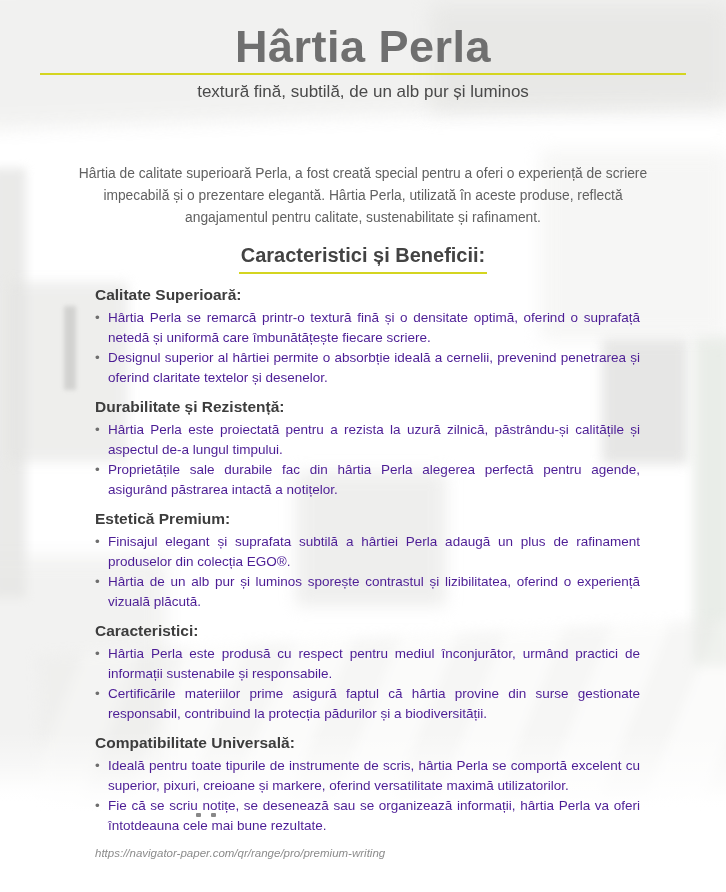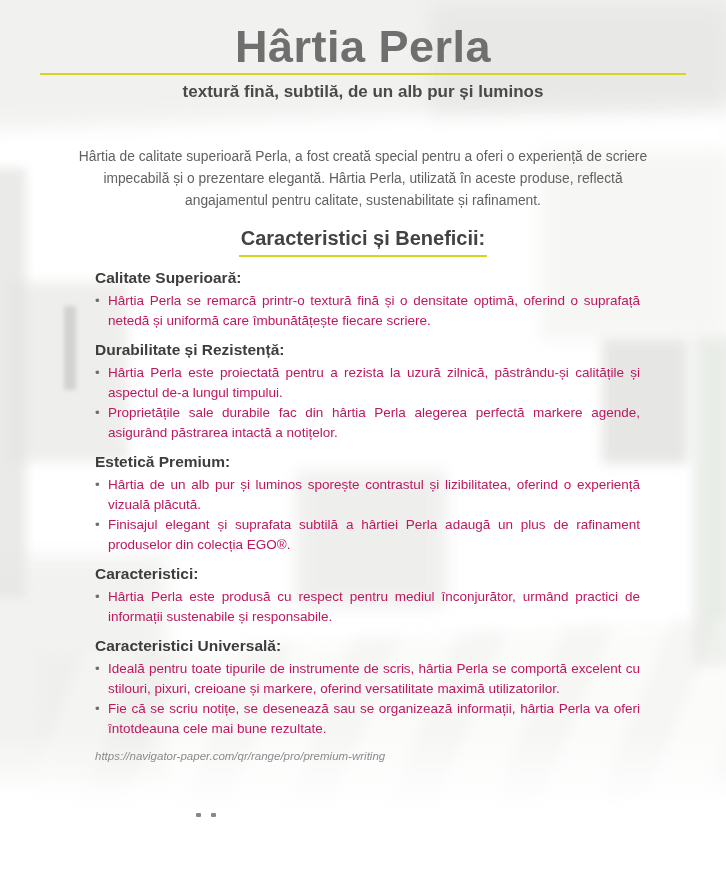--- a/index.html
+++ b/index.html
@@ -28,34 +28,34 @@
   .s11{left:540px;top:150px;width:190px;height:190px;background:#eeeeec;opacity:.5;filter:blur(9px);}
   .bg::after{content:"";position:absolute;left:0;right:0;bottom:0;height:90px;
        background:linear-gradient(to bottom,rgba(255,255,255,0),#ffffff 88%);}
 
   
   .content{position:relative;z-index:1;}
 
   .masthead{padding-top:22px;text-align:center;}
   .title{margin:0;font-size:45px;line-height:50px;font-weight:bold;letter-spacing:.5px;color:#6f6f6f;}
   .rule{width:646px;height:2px;margin:1px auto 7px auto;background:#d4d520;}
-  .subtitle{margin:0;font-size:17px;line-height:20px;font-weight:bold;color:#4a4a4a;}
+  .subtitle{margin:0;font-size:17px;line-height:20px;font-weight:normal;color:#4a4a4a;}
 
-  .intro{width:584px;margin:44px auto 0 auto;font-size:13.8px;line-height:22px;color:#616161;text-align:center;}
+  .intro{width:584px;margin:61px auto 0 auto;font-size:13.8px;line-height:22px;color:#616161;text-align:center;}
 
   .benefits{margin:15px 0 0 0;text-align:center;}
   .benefits span{display:inline-block;font-size:20px;font-weight:bold;color:#434343;
        padding:0 2px 5px 2px;border-bottom:2px solid #d4d520;}
 
   .column{width:545px;margin:10px 0 0 95px;}
   .section{margin:8px 0 7px 0;}
   .section h3{margin:0 0 2px 0;font-size:15.5px;line-height:22px;font-weight:bold;color:#3d3d3d;}
   .section ul{margin:0;padding:0;list-style:none;}
   .section li{position:relative;padding-left:13px;font-size:13.5px;line-height:20px;
-       color:#be185d;text-align:justify;}
+       color:#4c1d95;text-align:justify;}
   .section li::before{content:"\2022";position:absolute;left:0;top:0;color:#6e6e6e;}
 
   .footer-link{display:inline-block;margin:2px 0 6px 0;font-size:11.5px;font-style:italic;
        color:#8b8b8b;text-decoration:none;}
 
   .artifact{position:absolute;left:196px;top:813px;z-index:1;display:flex;gap:10px;opacity:.8;}
   .artifact i{display:block;width:5px;height:4px;background:#6b6b6b;border-radius:1px;}
 </style>
 </head>
 <body>
@@ -89,50 +89,52 @@
     <div class="benefits">
       <span>Caracteristici și Beneficii:</span>
     </div>
 
     <div class="column">
 
       <div class="section">
         <h3>Calitate Superioară:</h3>
         <ul>
           <li>Hârtia Perla se remarcă printr-o textură fină și o densitate optimă, oferind o suprafață netedă și uniformă care îmbunătățește fiecare scriere.</li>
+          <li>Designul superior al hârtiei permite o absorbție ideală a cernelii, prevenind penetrarea și oferind claritate textelor și desenelor.</li>
         </ul>
       </div>
 
       <div class="section">
         <h3>Durabilitate și Rezistență:</h3>
         <ul>
           <li>Hârtia Perla este proiectată pentru a rezista la uzură zilnică, păstrându-și calitățile și aspectul de-a lungul timpului.</li>
-          <li>Proprietățile sale durabile fac din hârtia Perla alegerea perfectă markere agende, asigurând păstrarea intactă a notițelor.</li>
+          <li>Proprietățile sale durabile fac din hârtia Perla alegerea perfectă pentru agende, asigurând păstrarea intactă a notițelor.</li>
         </ul>
       </div>
 
       <div class="section">
         <h3>Estetică Premium:</h3>
         <ul>
+          <li>Finisajul elegant și suprafata subtilă a hârtiei Perla adaugă un plus de rafinament produselor din colecția EGO®.</li>
           <li>Hârtia de un alb pur și luminos sporește contrastul și lizibilitatea, oferind o experiență vizuală plăcută.</li>
-          <li>Finisajul elegant și suprafata subtilă a hârtiei Perla adaugă un plus de rafinament produselor din colecția EGO®.</li>
         </ul>
       </div>
 
       <div class="section">
         <h3>Caracteristici:</h3>
         <ul>
           <li>Hârtia Perla este produsă cu respect pentru mediul înconjurător, urmând practici de informații sustenabile și responsabile.</li>
+          <li>Certificările materiilor prime asigură faptul că hârtia provine din surse gestionate responsabil, contribuind la protecția pădurilor și a biodiversității.</li>
         </ul>
       </div>
 
       <div class="section">
-        <h3>Caracteristici Universală:</h3>
+        <h3>Compatibilitate Universală:</h3>
         <ul>
-          <li>Ideală pentru toate tipurile de instrumente de scris, hârtia Perla se comportă excelent cu stilouri, pixuri, creioane și markere, oferind versatilitate maximă utilizatorilor.</li>
+          <li>Ideală pentru toate tipurile de instrumente de scris, hârtia Perla se comportă excelent cu superior, pixuri, creioane și markere, oferind versatilitate maximă utilizatorilor.</li>
           <li>Fie că se scriu notițe, se desenează sau se organizează informații, hârtia Perla va oferi întotdeauna cele mai bune rezultate.</li>
         </ul>
       </div>
 
       <a class="footer-link" href="#">https://navigator-paper.com/qr/range/pro/premium-writing</a>
 
     </div>
 
   </div>
 

